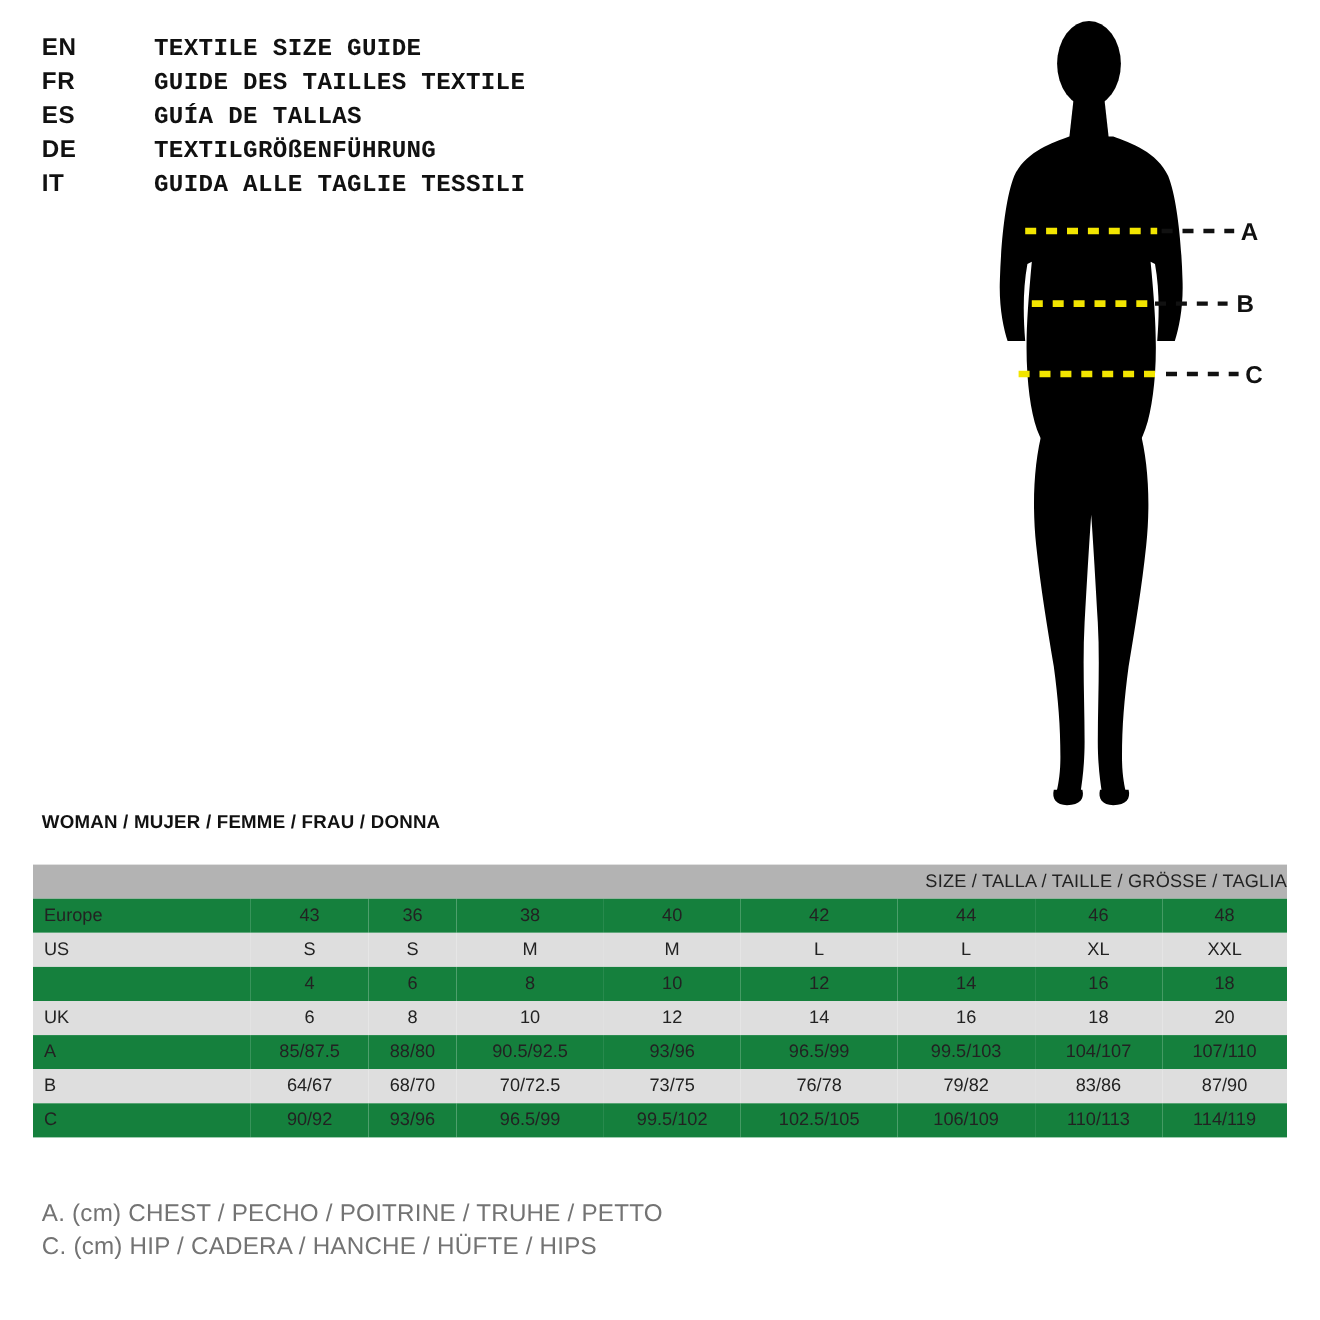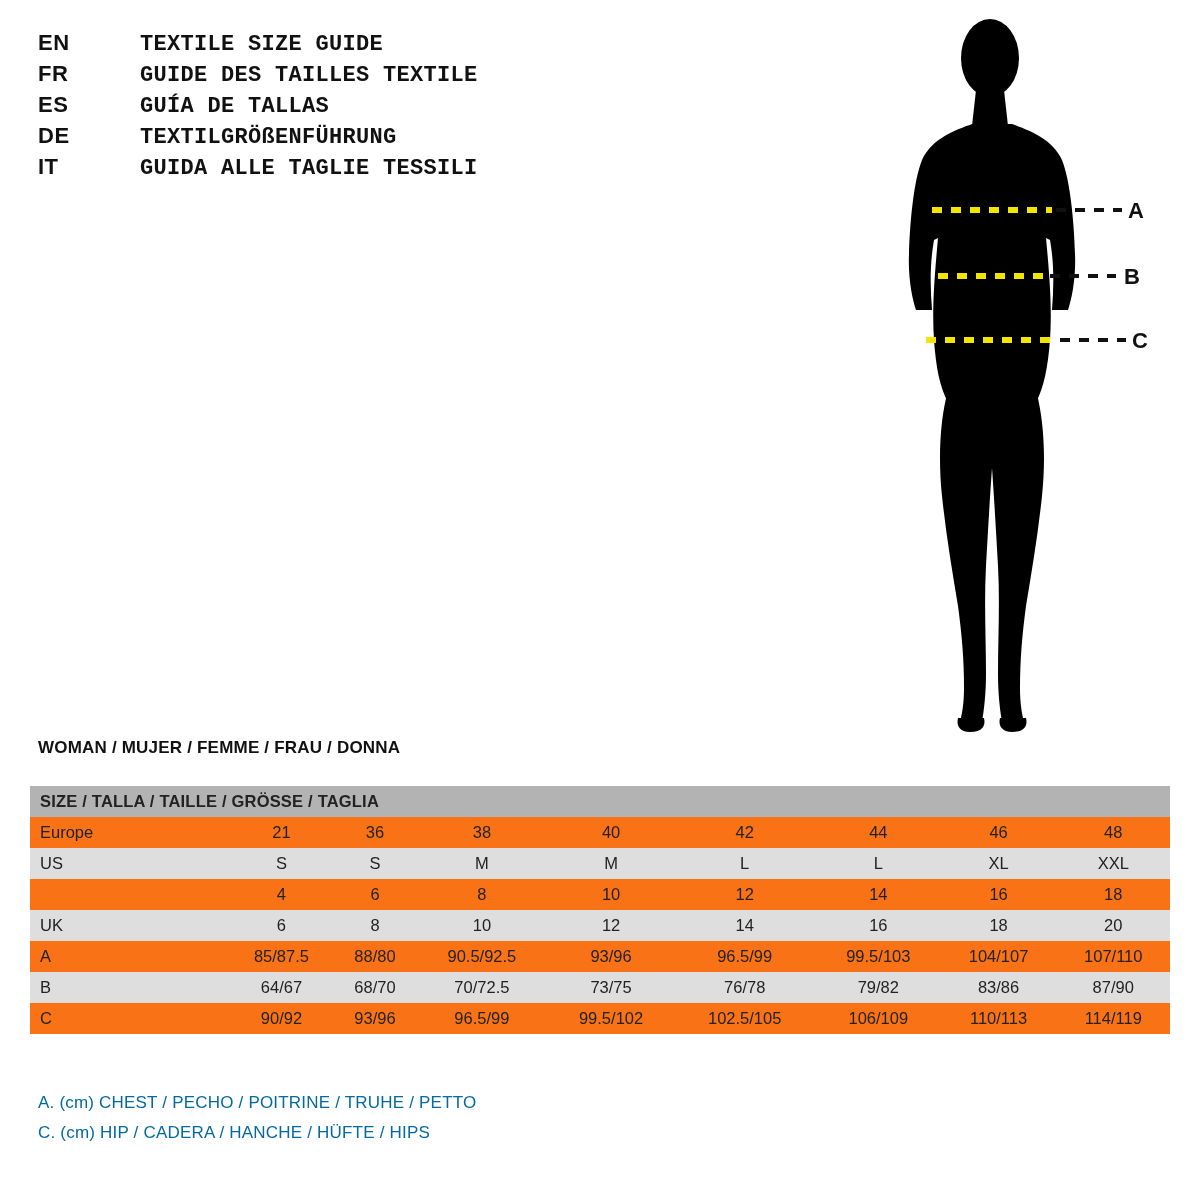--- a/index.html
+++ b/index.html
@@ -87,46 +87,46 @@
     color: #222;
   }
   #size-table td, #size-table th {
     height: 31px;
     padding: 0;
     font-weight: normal;
     text-align: center;
     vertical-align: middle;
   }
   #size-table th.tbl-title {
-    text-align: left;
+    text-align: right;
     padding-left: 10px;
     background: #b3b3b3;
-    font-weight: bold;
+    font-weight: normal;
     letter-spacing: 0.2px;
     font-size: 16.5px;
   }
   #size-table td.row-label {
     text-align: left;
     padding-left: 10px;
     width: 188px;
   }
-  #size-table tr.row-light td { background: #f97316; }
+  #size-table tr.row-light td { background: #15803d; }
   #size-table tr.row-dark td  { background: #dedede; }
 
   
   #legend {
     position: absolute;
     left: 38px;
     top: 1088px;
     width: 700px;
   }
   .legend-row {
-    font-size: 17px;
+    font-size: 22px;
     letter-spacing: 0.2px;
-    color: #0369a1;
+    color: #737373;
     height: 30px;
     line-height: 30px;
     white-space: nowrap;
   }
 </style>
 </head>
 <body>
 
 <div id="title-block">
   <div class="title-row">
@@ -221,21 +221,21 @@
 
 <table id="size-table">
   <thead>
     <tr>
       <th class="tbl-title" colspan="9">SIZE / TALLA / TAILLE / GRÖSSE / TAGLIA</th>
     </tr>
   </thead>
   <tbody>
     <tr class="row-light">
       <td class="row-label">Europe</td>
-      <td>21</td>
+      <td>43</td>
       <td>36</td>
       <td>38</td>
       <td>40</td>
       <td>42</td>
       <td>44</td>
       <td>46</td>
       <td>48</td>
     </tr>
     <tr class="row-dark">
       <td class="row-label">US</td>

